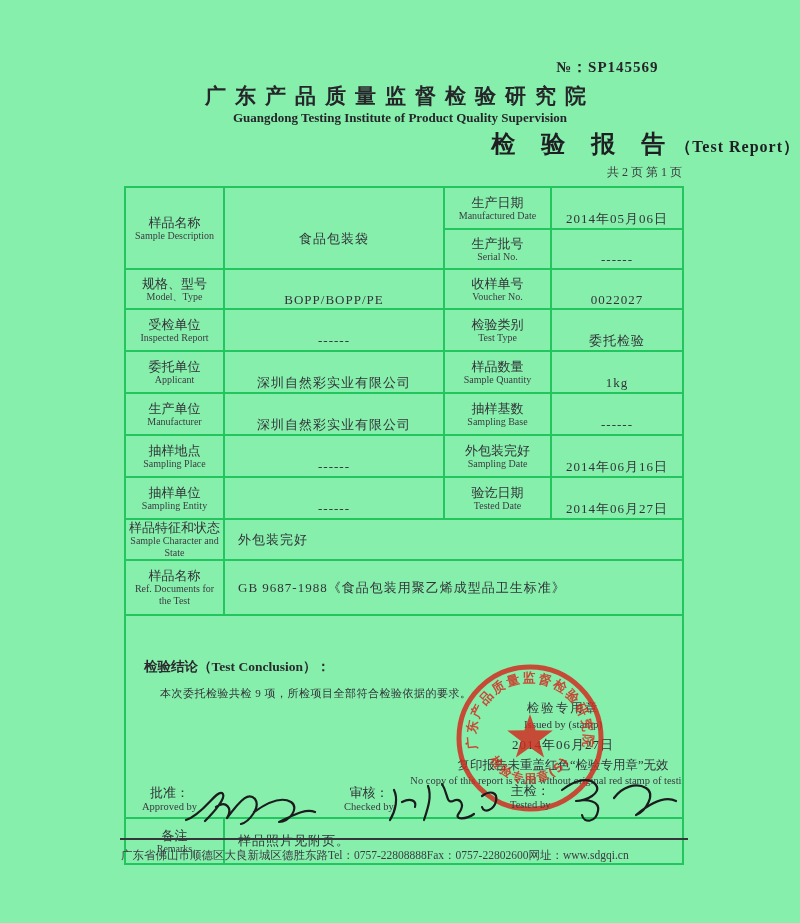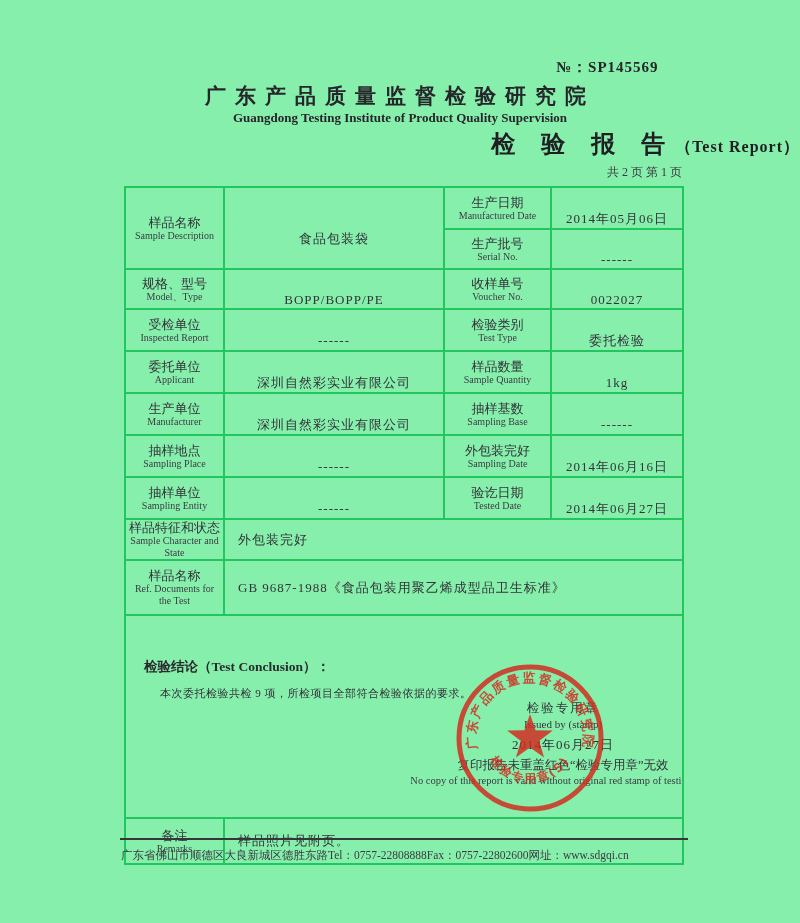--- a/index.html
+++ b/index.html
@@ -240,20 +240,43 @@
             <span class="lz">备注</span>
             <span class="le">Remarks</span>
           </td>
       <td colspan="3">
             <span class="val-left">样品照片见附页。</span>
           </td>
     </tr>
   </tbody>
     </table>
 
+  <div class="sig-row">
+    <div class="sig-label" style="left:18px;top:3px;">
+      <span class="zh">批准：</span>
+      <span class="en">Approved by</span>
+    </div>
+    <svg class="sig" style="left:58px;top:-4px;" width="150" height="56" viewBox="0 0 150 56">
+      <path d="M4 42 C22 36 34 12 40 15 C46 19 30 36 23 43 M34 29 C44 22 51 30 45 40 C60 20 67 14 73 21 C79 29 67 44 59 46 M72 34 C86 24 99 18 109 24 C118 30 107 44 97 44 C110 38 123 30 133 34"></path>
+    </svg>
+    <div class="sig-label" style="left:220px;top:3px;">
+      <span class="zh">审核：</span>
+      <span class="en">Checked by</span>
+    </div>
+    <svg class="sig" style="left:262px;top:-8px;" width="120" height="58" viewBox="0 0 120 58">
+      <path d="M8 16 C12 24 10 36 4 46 M16 28 C24 24 31 26 29 33 M42 12 C46 22 42 34 38 46 M56 10 C62 19 60 30 67 27 C75 23 79 31 73 39 C67 47 81 45 88 40 M96 22 C104 16 112 18 110 27 C108 36 98 40 96 33"></path>
+    </svg>
+    <div class="sig-label" style="left:386px;top:1px;">
+      <span class="zh">主检：</span>
+      <span class="en">Tested by</span>
+    </div>
+    <svg class="sig" style="left:428px;top:-12px;" width="140" height="62" viewBox="0 0 140 62">
+      <path d="M10 20 C24 9 38 7 44 15 C50 23 34 31 24 31 C36 29 48 31 46 41 C44 52 32 54 30 45 M62 28 C70 17 84 12 94 18 C104 24 94 41 84 45 C96 35 112 25 124 31"></path>
+    </svg>
+  </div>
 
   <div class="foot-rule"></div>
   <div class="footer">
     <span>广东省佛山市顺德区大良新城区德胜东路</span>
     <span>Tel：0757-22808888</span>
     <span>Fax：0757-22802600</span>
     <span>网址：www.sdgqi.cn</span>
   </div>
 
 </div>

